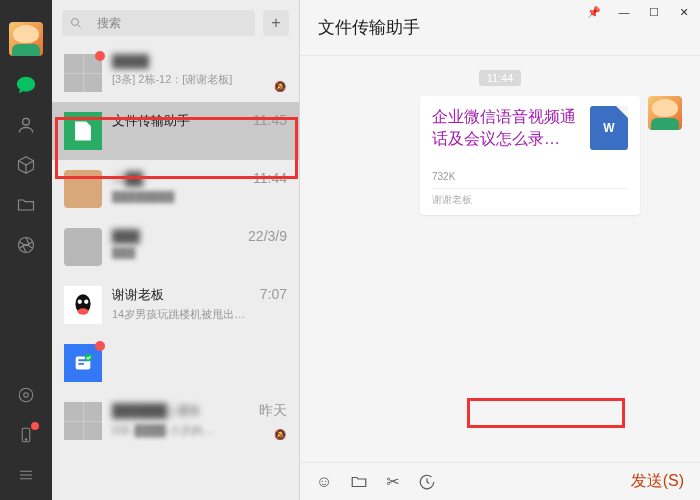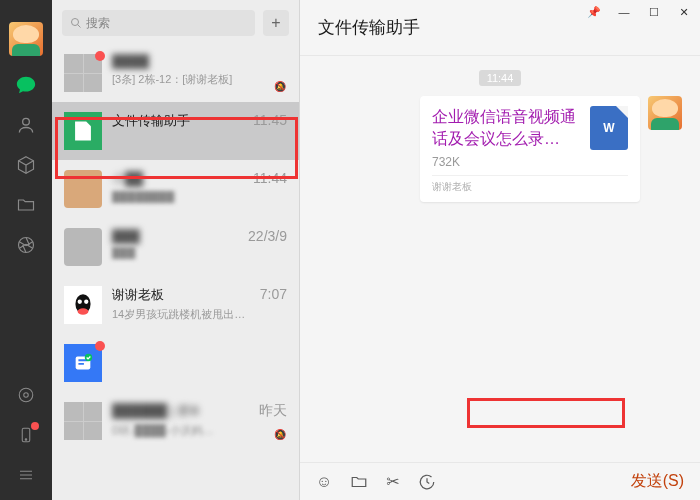--- a/index.html
+++ b/index.html
@@ -13,21 +13,21 @@
 .avatar-box::after { content:""; position:absolute; bottom:0; left:3px; right:3px; height:12px; background:#2ea36a; border-radius:6px 6px 0 0;}
 .nav-icon { width:22px; height:22px; display:flex; align-items:center; justify-content:center; color:#8a8a8a; cursor:pointer; position:relative;}
 .nav-icon.active { color:#07c160; }
 .nav-icon .dot { position:absolute; top:-2px; right:-2px; width:8px; height:8px; background:#fa5151; border-radius:50%; }
 .nav-spacer { flex:1; }
 .nav-bottom { display:flex; flex-direction:column; align-items:center; gap:18px; padding-bottom:14px;}
 
 
 .chat-list { width: 248px; background:#ededed; display:flex; flex-direction:column; border-right:1px solid #d6d6d6;}
 .search-row { display:flex; gap:8px; padding:10px 10px 8px 10px; align-items:center;}
-.search-box { flex:1; height:26px; background:#e1e1e1; border-radius:4px; display:flex; align-items:center; padding:0 8px; color:#888; font-size:12px; gap:4px;}
+.search-box { flex:1; height:26px; background:#e1e1e1; border-radius:4px; display:flex; align-items:center; padding:0 8px; color:#888; font-size:12px; gap:15px;}
 .add-btn { width:26px; height:26px; background:#e1e1e1; border-radius:4px; display:flex; align-items:center; justify-content:center; color:#666; cursor:pointer; font-size:16px;}
 .list-scroll { flex:1; overflow:hidden; }
 .chat-item { display:flex; padding:10px 12px; gap:10px; cursor:pointer; position:relative; align-items:flex-start;}
 .chat-item.selected { background:#c9c9ca; }
 .chat-avatar { width:38px; height:38px; border-radius:4px; flex-shrink:0; position:relative; background:#ccc;}
 .chat-avatar .dot { position:absolute; top:-3px; right:-3px; width:10px; height:10px; background:#fa5151; border-radius:50%;}
 .chat-body { flex:1; min-width:0; }
 .chat-top { display:flex; justify-content:space-between; align-items:baseline; }
 .chat-name { font-size:13px; color:#1a1a1a; white-space:nowrap; overflow:hidden; text-overflow:ellipsis; filter: blur(0);}
 .chat-time { font-size:14px; color:#9a9a9a; margin-left:6px; flex-shrink:0;}
@@ -48,21 +48,21 @@
 .messages { flex:1; padding:14px 18px 4px 18px; overflow:hidden; position:relative;}
 .time-pill { display:block; width:fit-content; margin:0 auto 10px auto; background:#d9d9d9; color:#fff; font-size:11px; padding:2px 8px; border-radius:3px;}
 .msg-row { display:flex; justify-content:flex-end; gap:8px; margin-bottom:16px; align-items:flex-start;}
 .msg-avatar { width:34px; height:34px; border-radius:4px; background:linear-gradient(135deg,#f7c873,#e66f2f); position:relative; overflow:hidden;}
 .msg-avatar::before { content:""; position:absolute; inset:4px; background:#ffd8a8; border-radius:50% 50% 45% 45%; top:3px; height:18px;}
 .msg-avatar::after { content:""; position:absolute; bottom:0; left:3px; right:3px; height:12px; background:#2ea36a; border-radius:6px 6px 0 0;}
 .file-card { width:220px; background:#fff; border-radius:4px; padding:10px 12px 8px 12px; box-shadow:0 1px 2px rgba(0,0,0,0.08);}
 .file-main { display:flex; gap:10px; }
 .file-info { flex:1; min-width:0;}
 .file-title { font-size:16px; color:#a21caf; line-height:1.4; display:-webkit-box; -webkit-line-clamp:2; -webkit-box-orient:vertical; overflow:hidden;}
-.file-size { font-size:12px; color:#9a9a9a; margin-top:4px;}
+.file-size { font-size:10px; color:#9a9a9a; margin-top:20px;}
 .file-icon { width:38px; height:44px; border-radius:3px; display:flex; align-items:center; justify-content:center; color:#fff; font-size:12px; font-weight:bold; flex-shrink:0; position:relative;}
 .file-icon.word { background:#3a6fc4;}
 .file-icon.pdf { background:#e74c3c; font-size:9px;}
 .file-icon::before { content:""; position:absolute; top:0; right:0; border-width:6px; border-style:solid; border-color:#f5f5f5 #f5f5f5 transparent transparent;}
 .file-source { font-size:10px; color:#b0b0b0; margin-top:6px; border-top:1px solid #f0f0f0; padding-top:4px;}
 
 
 .input-toolbar { height:38px; border-top:1px solid #e7e7e7; display:flex; align-items:center; padding:0 16px; gap:18px; color:#5a5a5a; background:#f5f5f5;}
 .input-toolbar span { cursor:pointer; font-size:16px;}
 .send-btn { margin-left:auto; font-size:12px; color:#c2410c;}

